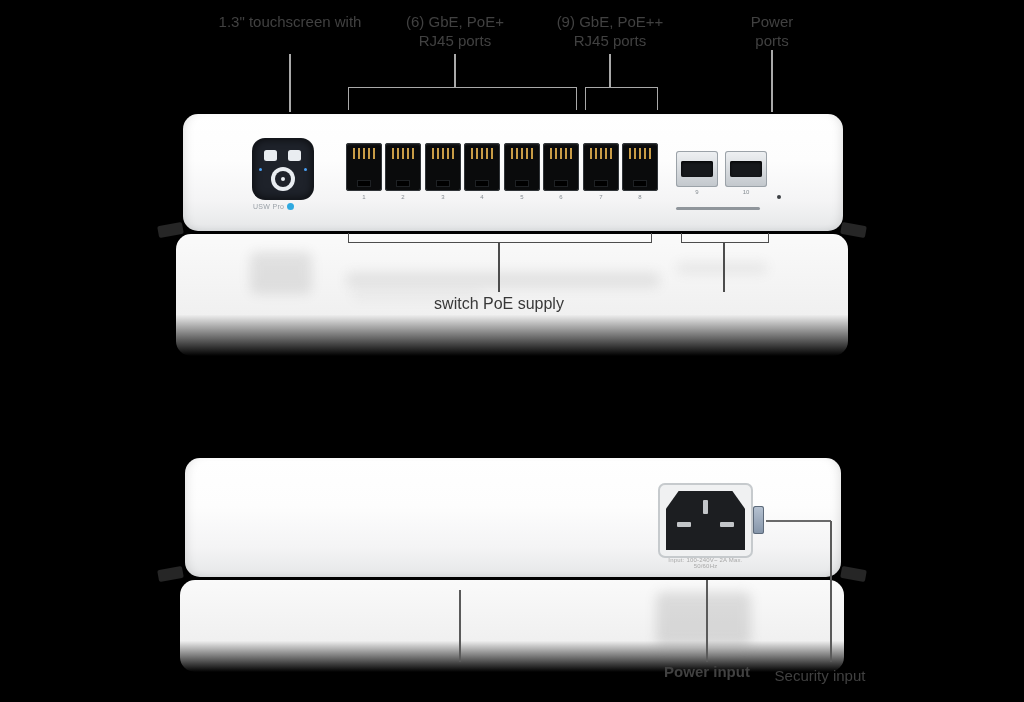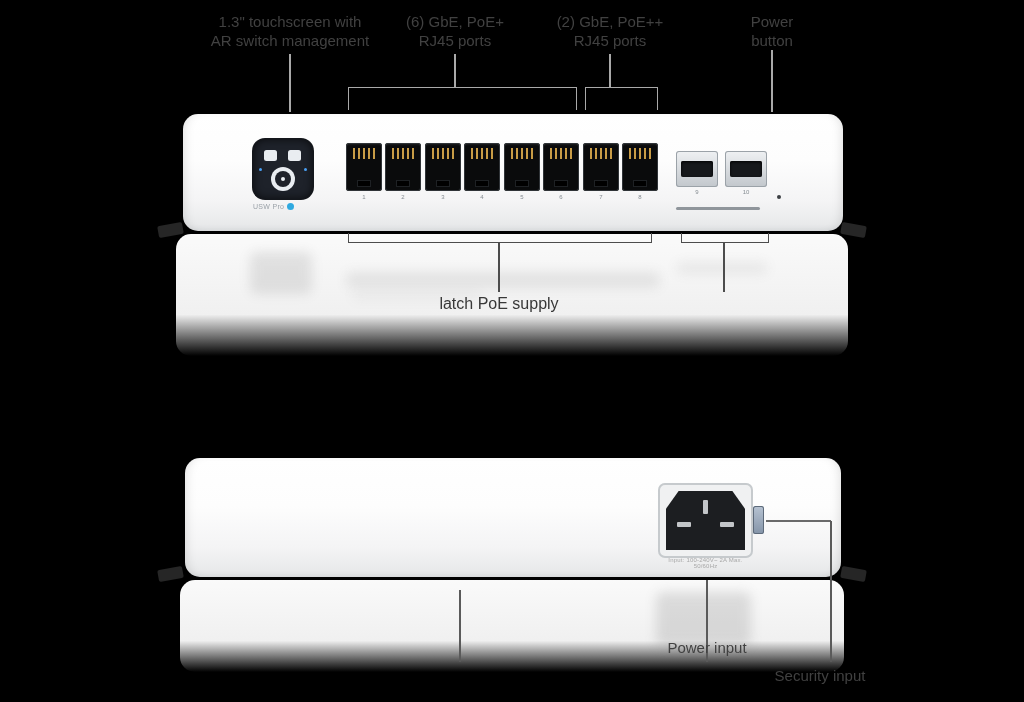--- a/index.html
+++ b/index.html
@@ -67,53 +67,52 @@
     background:linear-gradient(180deg,#b7c3d2,#8494a8);box-shadow:inset 0 0 0 1px #5d6a7a;}
   .rating{position:absolute;left:473px;top:99px;width:95px;text-align:center;font-size:6px;color:#a8a8a8;letter-spacing:.2px;}
 </style>
 </head>
 <body>
 
 <div class="canvas">
 
   <div class="callout" style="left:190px;top:12px;width:200px;">
     <span class="l">1.3" touchscreen with</span>
-    <span class="l">AR switch management</span>
   </div>
   <div class="callout" style="left:380px;top:12px;width:150px;">
     <span class="l">(6) GbE, PoE+</span>
     <span class="l">RJ45 ports</span>
   </div>
   <div class="callout" style="left:535px;top:12px;width:150px;">
-    <span class="l">(2) GbE, PoE++</span>
+    <span class="l">(9) GbE, PoE++</span>
     <span class="l">RJ45 ports</span>
   </div>
   <div class="callout" style="left:722px;top:12px;width:100px;">
     <span class="l">Power</span>
-    <span class="l">button</span>
+    <span class="l">ports</span>
   </div>
 
   <div class="vline" style="left:289px;top:54px;height:58px;"></div>
   <div class="vline" style="left:454px;top:54px;height:34px;"></div>
   <div class="bracket-down" style="left:348px;top:87px;width:227px;height:22px;"></div>
   <div class="vline" style="left:609px;top:54px;height:34px;"></div>
   <div class="bracket-down" style="left:585px;top:87px;width:71px;height:22px;"></div>
   <div class="vline" style="left:771px;top:50px;height:62px;"></div>
 
   <div class="reflection" style="left:176px;top:234px;width:672px;height:122px;">
     <div class="smudge" style="left:74px;top:18px;width:62px;height:42px;opacity:.16;"></div>
     <div class="smudge" style="left:170px;top:38px;width:314px;height:16px;opacity:.13;"></div>
     <div class="smudge" style="left:176px;top:58px;width:130px;height:8px;opacity:.08;"></div>
     <div class="smudge" style="left:500px;top:28px;width:92px;height:12px;opacity:.10;"></div>
   </div>
 
   <div class="bracket-up" style="left:348px;top:233px;width:302px;height:9px;"></div>
   <div class="vline dark" style="left:498px;top:242px;height:50px;"></div>
   <div class="midlabel" style="left:424px;top:293px;width:150px;">
-    <span class="l">latch PoE supply</span>
+    <span class="l">switch PoE supply</span>
   </div>
   <div class="bracket-up" style="left:681px;top:233px;width:86px;height:9px;"></div>
   <div class="vline dark" style="left:723px;top:242px;height:50px;"></div>
   <div class="midlabel" style="left:648px;top:293px;width:150px;">
   </div>
 
   <div class="wedge l" style="left:158px;top:224px;"></div>
   <div class="wedge r" style="left:841px;top:224px;"></div>
   <div class="device" style="left:183px;top:114px;width:660px;height:117px;">
 
@@ -173,20 +172,20 @@
     </div>
     <div class="latch"></div>
     <div class="rating">Input: 100-240V~ 2A Max. 50/60Hz</div>
   </div>
 
   <div class="vline" style="left:459px;top:590px;height:72px;background:#5a5a5a;"></div>
   <div class="vline" style="left:706px;top:580px;height:82px;background:#5a5a5a;"></div>
   <div class="hline" style="left:766px;top:520px;width:65px;background:#6a6a6a;"></div>
   <div class="vline" style="left:830px;top:521px;height:141px;background:#5a5a5a;"></div>
 
-  <div class="callout" style="left:632px;top:638px;width:150px;">
+  <div class="callout" style="left:632px;top:662px;width:150px;font-weight:bold;">
     <span class="l">Power input</span>
   </div>
   <div class="callout" style="left:745px;top:666px;width:150px;">
     <span class="l">Security input</span>
   </div>
 
 </div>
 
 </body></html>

